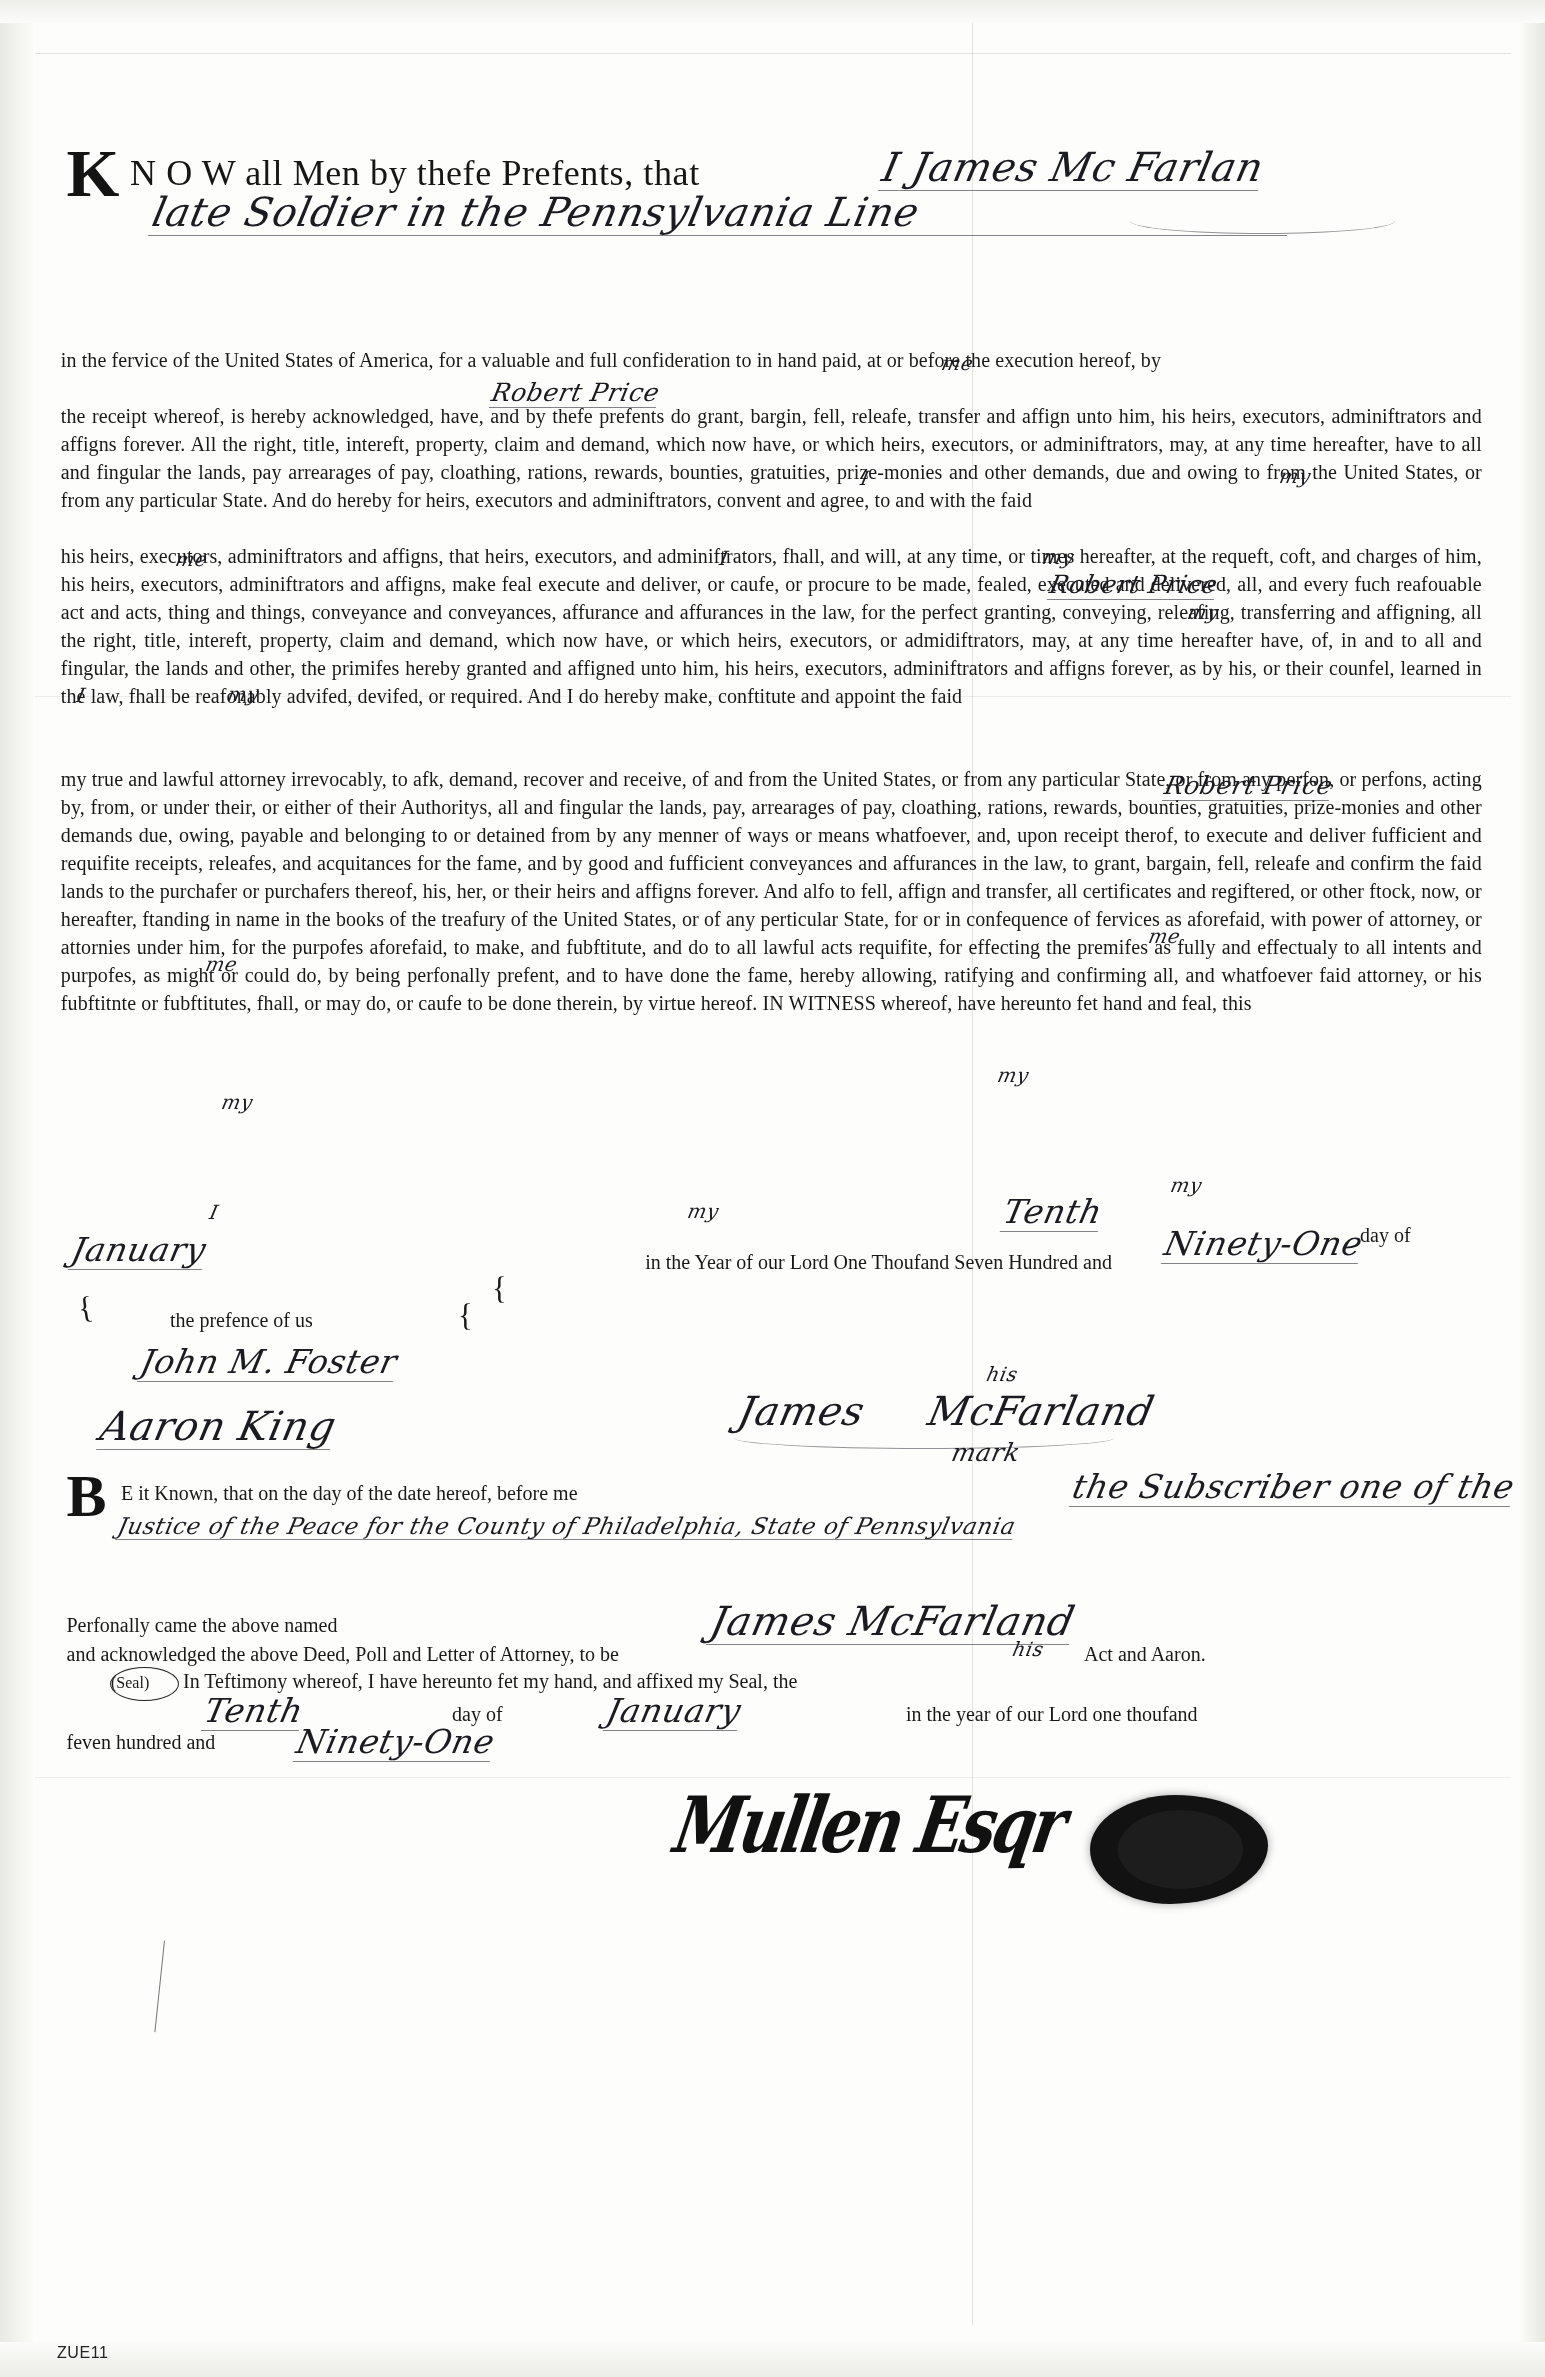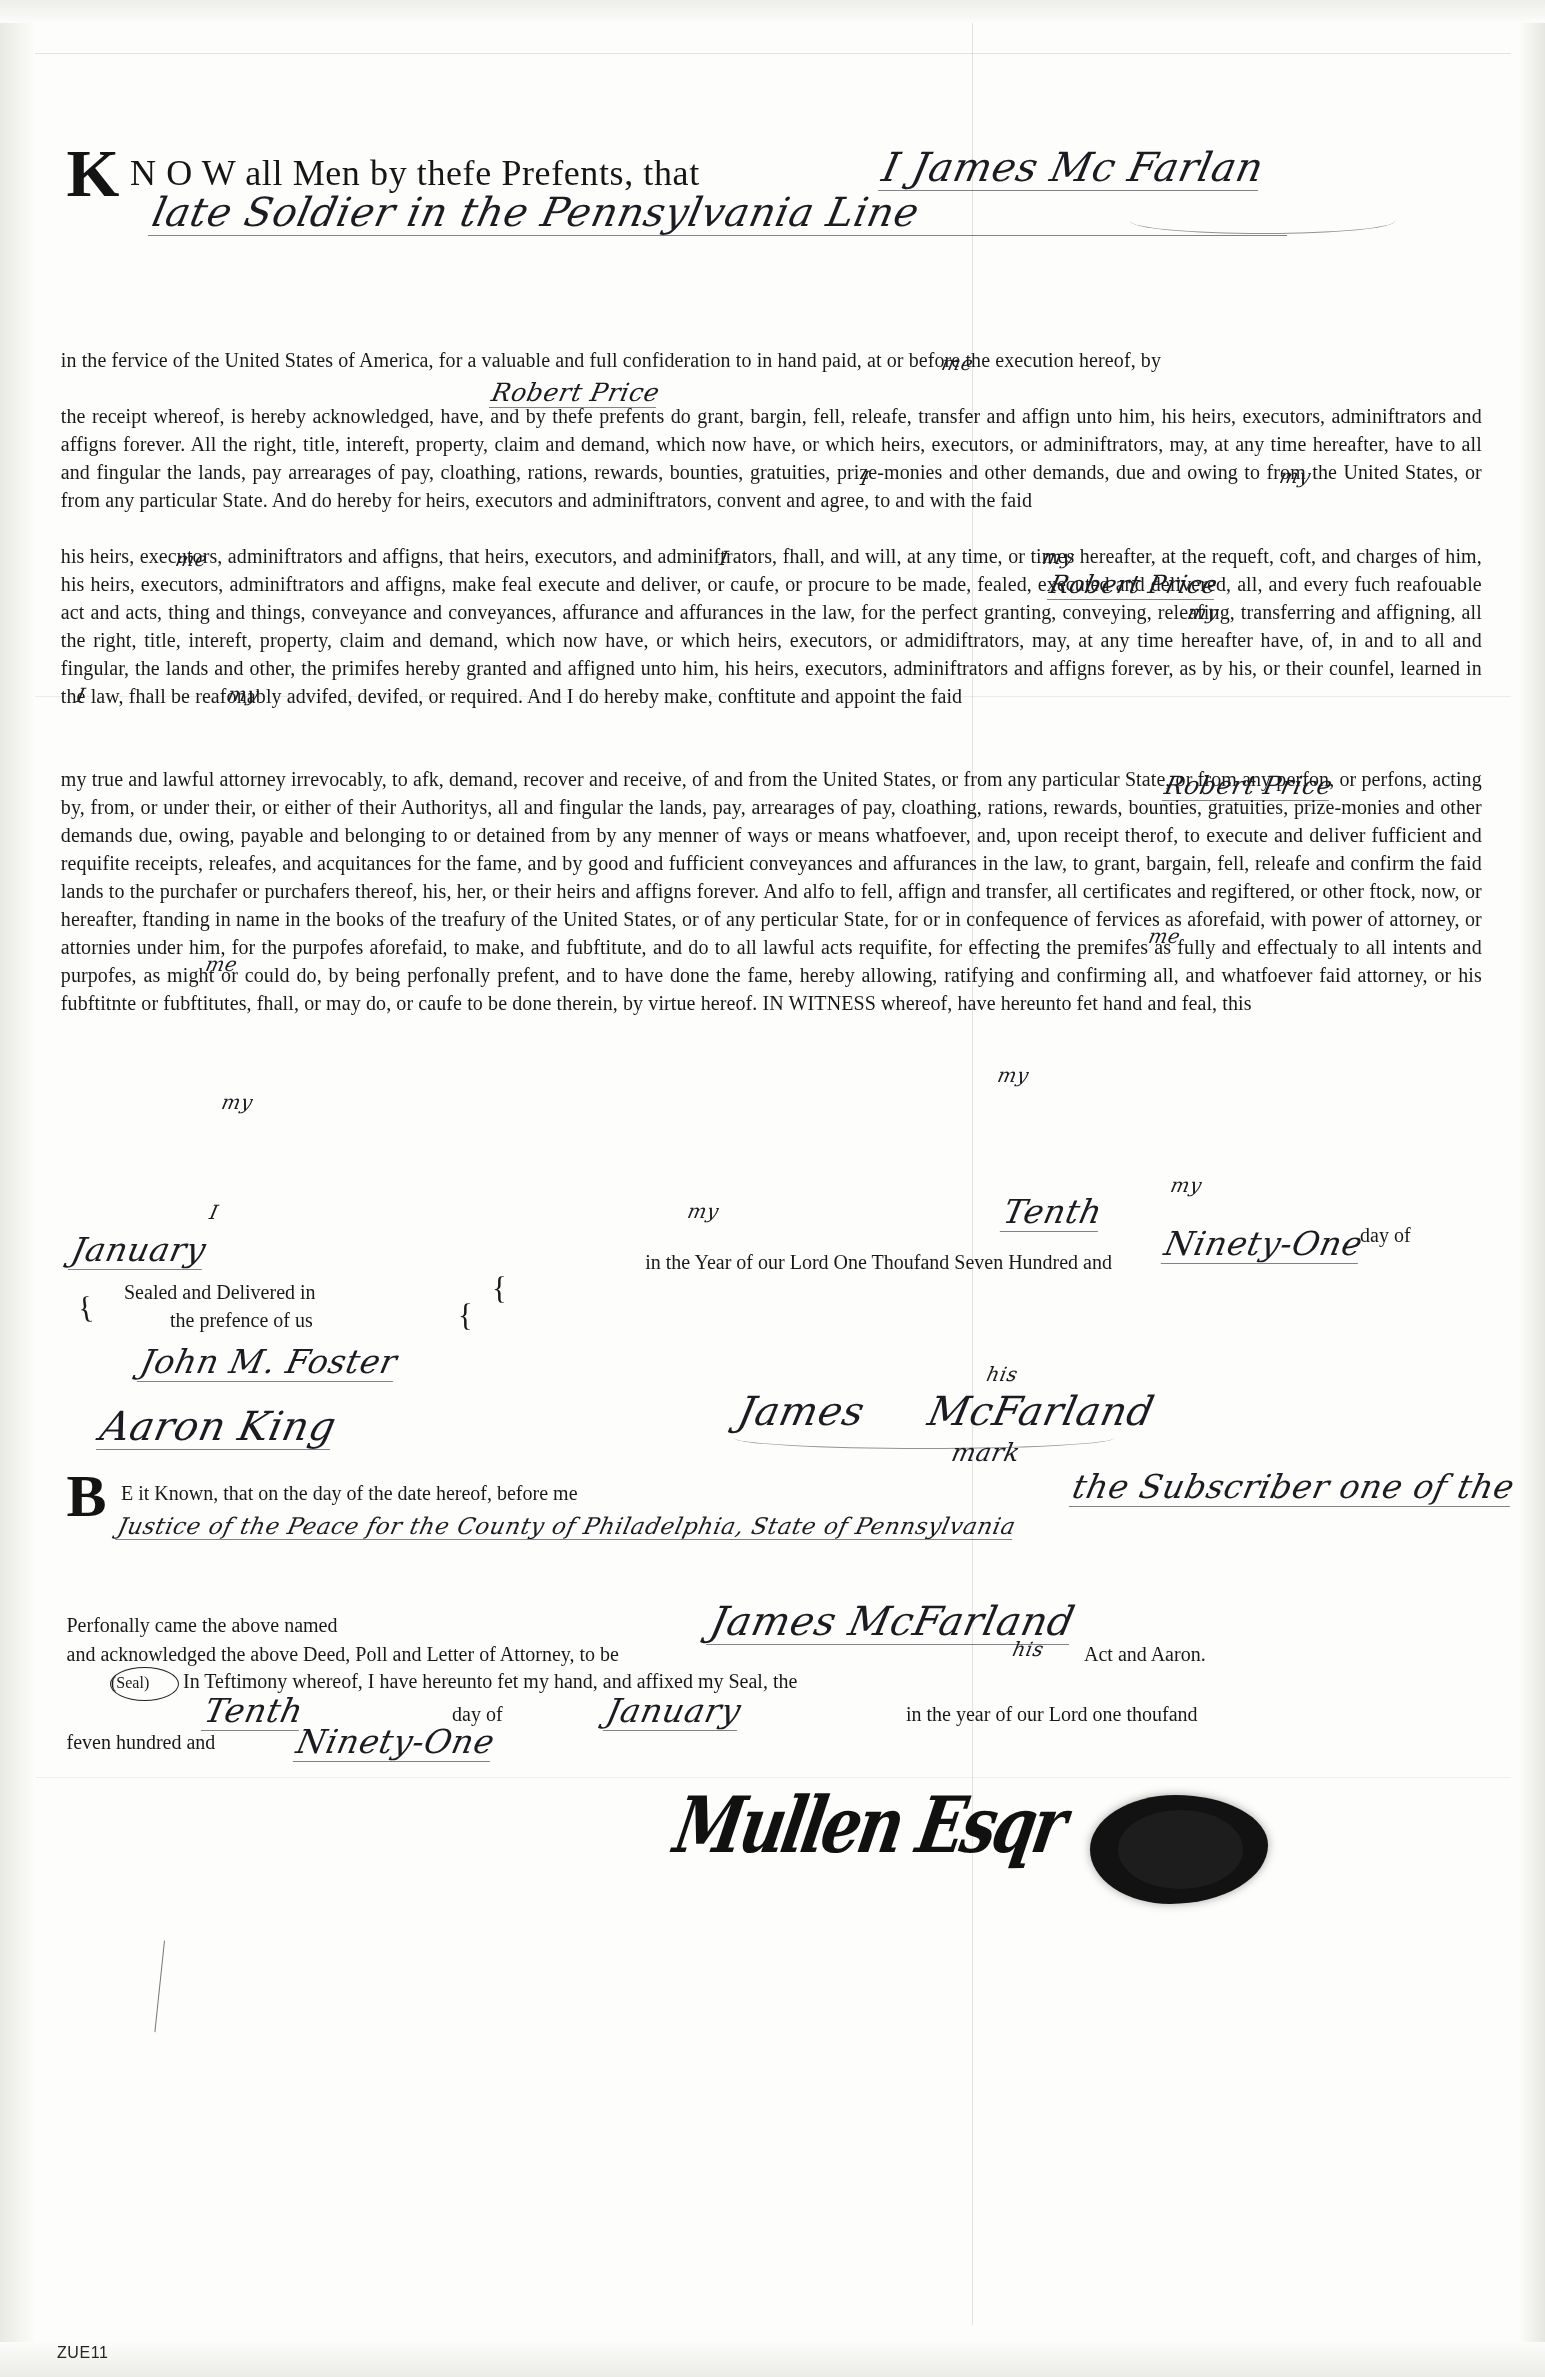--- a/index.html
+++ b/index.html
@@ -247,21 +247,20 @@
     <div class="hs hand sm" style="left:155px; top:1166px;">I</div>
     <div class="hs hand sm" style="left:633px; top:1165px;">my</div>
 
     <div class="hs hand lg hand-ul" style="left:949px; top:1157px;">Tenth</div>
     <div class="hs hand lg hand-ul" style="left:17px; top:1195px;">January</div>
     <div class="hs hand lg hand-ul" style="left:1110px; top:1189px;">Ninety-One</div>
 
     <div class="ack" style="top:1186px; left:1305px; width:132px;">day of</div>
     <div class="ack" style="top:1213px; left:137px; width:920px;text-align:right;">in the Year of our Lord One Thoufand Seven Hundred and</div>
 
-    <div class="ack" style="top:1243px; left:69px; width:518px;">Sealed and Delivered in</div>
     <div class="ack" style="top:1271px; left:115px; width:518px;">the prefence of us</div>
     <div class="brace" style="left:437px; top:1236px;">{</div>
     <div class="brace" style="left:403px; top:1263px;">{</div>
     <div class="brace" style="left:23px; top:1255px; transform:rotate(-8deg);">{</div>
 
     <div class="hs hand lg hand-ul" style="left:86px; top:1307px;">John M. Foster</div>
     <div class="hs hand xl hand-ul" style="left:46px; top:1368px;">Aaron King</div>
 
     <div class="hs hand sm" style="left:932px; top:1328px;">his</div>
     <div class="hs hand xl" style="left:684px; top:1353px;">James</div>

